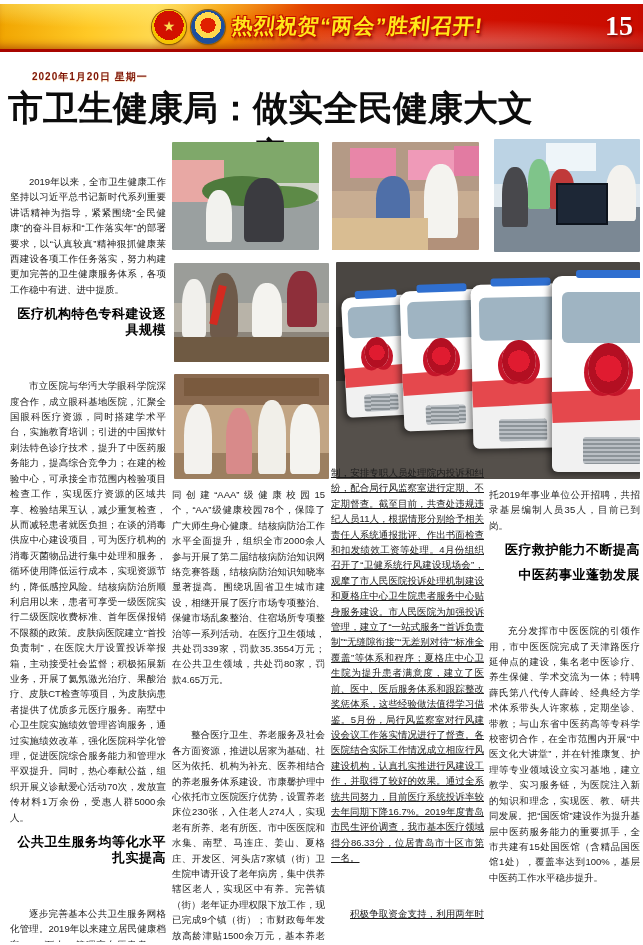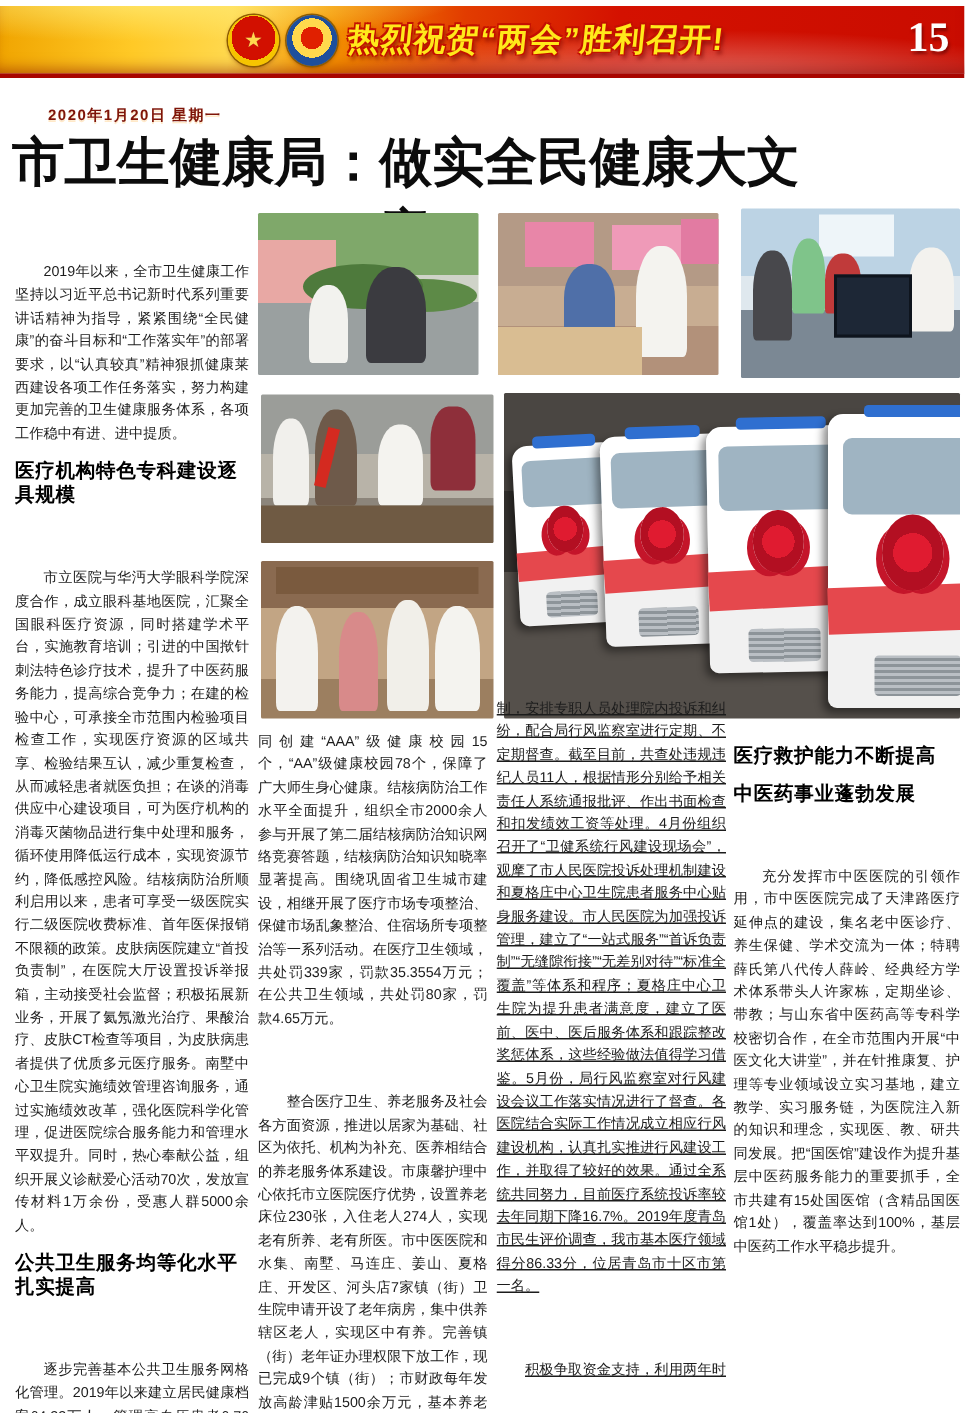--- a/index.html
+++ b/index.html
@@ -53,21 +53,21 @@
   }
   
   .col{
     position:absolute;overflow:hidden;
     font-size:9.5px;line-height:15.4px;color:#1c1c1c;text-align:justify;
   }
   .col p{margin:0;}
   .col p.first{text-indent:2em;margin-top:40px;}
   .col p.cont{text-indent:0;}
   .sec-heading{
-    margin:9px 0 8px 0;text-align:left;font-size:13px;font-weight:900;color:#000;
+    margin:9px 0 8px 0;text-align:right;font-size:13px;font-weight:900;color:#000;
     letter-spacing:.5px;line-height:16px;
   }
   #col1{left:10px;top:134px;width:156px;height:808px;}
   #col2{left:172px;top:487px;width:153px;height:455px;}
   #col3{left:331px;top:465px;width:153px;height:455px;text-decoration:underline;}
   #col4{left:489px;top:487px;width:151px;height:455px;}
   
   .photos{position:absolute;left:172px;top:139px;width:468px;height:342px;}
   .photo{position:absolute;overflow:hidden;border-radius:1px;}
   .photo .fig{position:absolute;border-radius:45% 45% 8% 8%;}
@@ -226,17 +226,18 @@
   <p class="first">整合医疗卫生、养老服务及社会各方面资源，推进以居家为基础、社区为依托、机构为补充、医养相结合的养老服务体系建设。市康馨护理中心依托市立医院医疗优势，设置养老床位230张，入住老人274人，实现老有所养、老有所医。市中医医院和水集、南墅、马连庄、姜山、夏格庄、开发区、河头店7家镇（街）卫生院申请开设了老年病房，集中供养辖区老人，实现区中有养。完善镇（街）老年证办理权限下放工作，现已完成9个镇（街）；市财政每年发放高龄津贴1500余万元，基本养老保险提高到每人每月168元。在市内三家二级医院开通离退休老干部就医绿色通道，为306位老干部建立健康档案，把老干部优先优质服务落到实处。6月份开展大型老年健康宣传活动，百名老人现场咨询，发放宣传资料1000余册。</p>
 
 </div>
 
 <div class="col" id="col3">
   <p class="cont">制，安排专职人员处理院内投诉和纠纷，配合局行风监察室进行定期、不定期督查。截至目前，共查处违规违纪人员11人，根据情形分别给予相关责任人系统通报批评、作出书面检查和扣发绩效工资等处理。4月份组织召开了“卫健系统行风建设现场会”，观摩了市人民医院投诉处理机制建设和夏格庄中心卫生院患者服务中心贴身服务建设。市人民医院为加强投诉管理，建立了“一站式服务”“首诉负责制”“无缝隙衔接”“无差别对待”“标准全覆盖”等体系和程序；夏格庄中心卫生院为提升患者满意度，建立了医前、医中、医后服务体系和跟踪整改奖惩体系，这些经验做法值得学习借鉴。5月份，局行风监察室对行风建设会议工作落实情况进行了督查。各医院结合实际工作情况成立相应行风建设机构，认真扎实推进行风建设工作，并取得了较好的效果。通过全系统共同努力，目前医疗系统投诉率较去年同期下降16.7%。2019年度青岛市民生评价调查，我市基本医疗领域得分86.33分，位居青岛市十区市第一名。</p>
   <p class="first">积极争取资金支持，利用两年时间，将建设资金纳入财政预算管理。房屋建设方面，已通过市财政预算审核并进行施工建设。积极协调各镇（街）党委政府、不断争取建设资金支持。目前马连庄中心卫生院、院上中心卫生院和水集中心卫生院镇街政府支持项目均已完工。设备购置方面，积极争取北京健和公益基金会支持，完成了部分卫生院DR、彩超、麻醉机等设备购置工作，市场价值约1379万元；配备了中医适宜技术进乡村服务包、中药包，价值433万元，现已投入使用。人员配备方面，依</p>
 </div>
 
 <div class="col" id="col4">
+  <p class="cont">托2019年事业单位公开招聘，共招录基层编制人员35人，目前已到岗。</p>
   <h3 class="sec-heading">医疗救护能力不断提高</h3>
   <h3 class="sec-heading">中医药事业蓬勃发展</h3>
   <p class="first">充分发挥市中医医院的引领作用，市中医医院完成了天津路医疗延伸点的建设，集名老中医诊疗、养生保健、学术交流为一体；特聘薛氏第八代传人薛岭、经典经方学术体系带头人许家栋，定期坐诊、带教；与山东省中医药高等专科学校密切合作，在全市范围内开展“中医文化大讲堂”，并在针推康复、护理等专业领域设立实习基地，建立教学、实习服务链，为医院注入新的知识和理念，实现医、教、研共同发展。把“国医馆”建设作为提升基层中医药服务能力的重要抓手，全市共建有15处国医馆（含精品国医馆1处），覆盖率达到100%，基层中医药工作水平稳步提升。</p>
 
 </div>
 
 </body></html>

